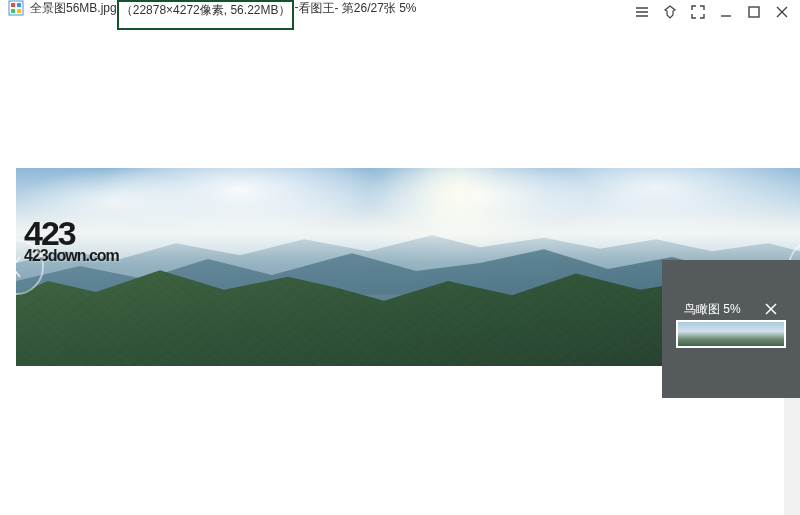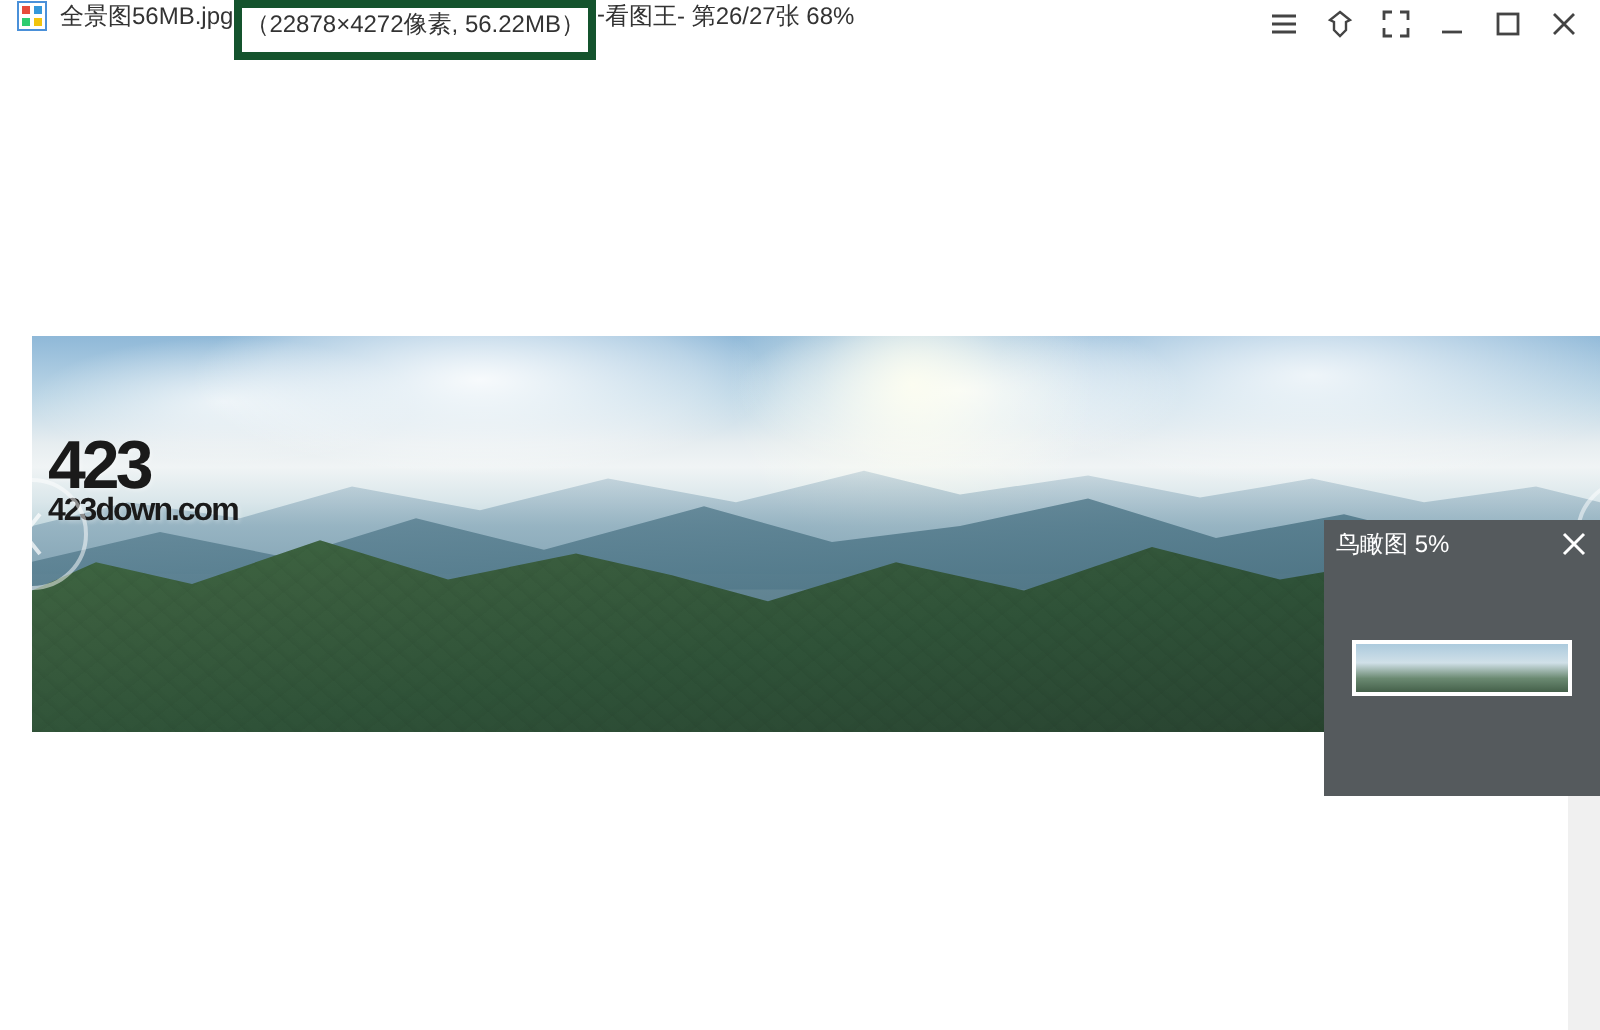--- a/index.html
+++ b/index.html
@@ -1,20 +1,20 @@
 <!DOCTYPE html>
 <html><head>
 <meta charset="utf-8">
 <style>
 * { margin:0; padding:0; box-sizing:border-box; }
 body { width:800px; height:515px; background:#fff; font-family:"Microsoft YaHei",Arial,sans-serif; font-size:12px; color:#333; overflow:hidden; position:relative; }
 .titlebar { height:30px; display:flex; padding:0 4px 0 8px; }
 .app-icon { width:16px; height:16px; margin-right:6px; }
 .title-text { flex:0 0 auto; white-space:nowrap; }
-.title-highlight { border:4px solid #14532d; padding:0 2px; display:inline-block; }
+.title-highlight { border:2px solid #14532d; padding:0 2px; display:inline-block; }
 .title-spacer { flex:1; }
 .title-btn { width:28px; height:24px; display:flex; align-items:center; justify-content:center; cursor:pointer; color:#444; }
 .title-btn svg { width:14px; height:14px; }
 .viewport { position:absolute; left:16px; top:168px; width:800px; height:198px; overflow:hidden; background:#e8eef0; }
 .image { width:100%; height:100%; position:relative; }
 .sky { position:absolute; top:0; left:0; right:0; height:60%;
   background:linear-gradient(180deg,#8fb8d8 0%,#bcd6e6 25%,#e6edf0 45%,#f0f4f5 55%,#d9e6ea 70%,#c3d8de 80%); }
 .clouds { position:absolute; top:0; left:0; right:0; height:55%;
   background:radial-gradient(ellipse 180px 60px at 28% 20%,rgba(255,255,255,.9) 0%,rgba(255,255,255,.3) 60%,transparent 80%),
              radial-gradient(ellipse 140px 50px at 58% 25%,rgba(255,255,255,.85) 0%,rgba(255,255,255,.25) 60%,transparent 80%),
@@ -36,21 +36,21 @@
              repeating-linear-gradient(-38deg,rgba(0,0,0,.08) 0px,transparent 4px,transparent 10px);
   clip-path:polygon(0 35%,4% 22%,10% 32%,18% 12%,26% 30%,34% 18%,40% 28%,46% 40%,54% 22%,62% 35%,70% 15%,78% 30%,86% 20%,94% 35%,100% 25%,100% 100%,0 100%); }
 .watermark { position:absolute; top:50px; left:8px; font-family:Arial Black,Arial,sans-serif; font-weight:900; color:#1a1a1a; line-height:.9; text-shadow:1px 1px 2px rgba(255,255,255,.3); }
 .wm-top { font-size:34px; letter-spacing:-2px; }
 .wm-bot { font-size:16px; letter-spacing:-1px; }
 .nav-arrow { position:absolute; top:50%; transform:translateY(-50%); width:56px; height:56px; border:2px solid rgba(255,255,255,.5); border-radius:50%; display:flex; align-items:center; justify-content:center; cursor:pointer; }
 .nav-prev { left:-28px; }
 .nav-next { right:-28px; }
 .nav-arrow svg { width:16px; height:24px; stroke:rgba(255,255,255,.7); stroke-width:2; fill:none; }
 .thumb-panel { position:absolute; right:0; top:260px; width:138px; height:138px; background:#555a5d; color:#fff; font-size:12px; }
-.thumb-head { height:24px; display:flex; align-items:center; padding:0 6px; }
+.thumb-head { height:24px; display:flex; align-items:center; padding:0 22px;margin-top:37px; }
 .thumb-title { flex:1; }
 .thumb-close { width:14px; height:14px; cursor:pointer; }
 .thumb-body { position:absolute; top:60px; left:14px; right:14px; height:28px; }
 .thumb-mini { width:100%; height:100%; border:1px solid #fff; position:relative; overflow:hidden; background:linear-gradient(180deg,#a8c8dc 0%,#d0e0e8 40%,#6b8a72 70%,#3f5a44 100%); }
 .thumb-sel { position:absolute; top:0; left:0; right:0; bottom:0; border:1px solid #fff; }
 .scroll-track { position:absolute; right:0; top:398px; width:16px; height:117px; background:#f0f0f0; }
 </style>
 </head>
 <body>
 
@@ -61,21 +61,21 @@
         <rect x="3" y="3" width="4" height="4" fill="#e74c3c"></rect>
         <rect x="9" y="3" width="4" height="4" fill="#3498db"></rect>
         <rect x="3" y="9" width="4" height="4" fill="#2ecc71"></rect>
         <rect x="9" y="9" width="4" height="4" fill="#f1c40f"></rect>
       </svg>
   </span>
   <span class="title-text">全景图56MB.jpg</span>
   <span class="title-text title-highlight">（22878×4272像素, 56.22MB）</span>
   <span class="title-text">- </span>
   <span class="title-text">看图王</span>
-  <span class="title-text"> - 第26/27张 68%</span>
+  <span class="title-text"> - 第26/27张 5%</span>
   <span class="title-spacer"></span>
   <div class="title-btn">
       <svg viewBox="0 0 14 14">
         <path d="M1 3h12M1 7h12M1 11h12" stroke="currentColor" stroke-width="1.4"></path>
       </svg>
     </div>
   <div class="title-btn">
       <svg viewBox="0 0 14 14">
         <path d="M7 1l5 4-2 1v4l-3 3-3-3V6L2 5z" fill="none" stroke="currentColor" stroke-width="1.2"></path>
       </svg>

